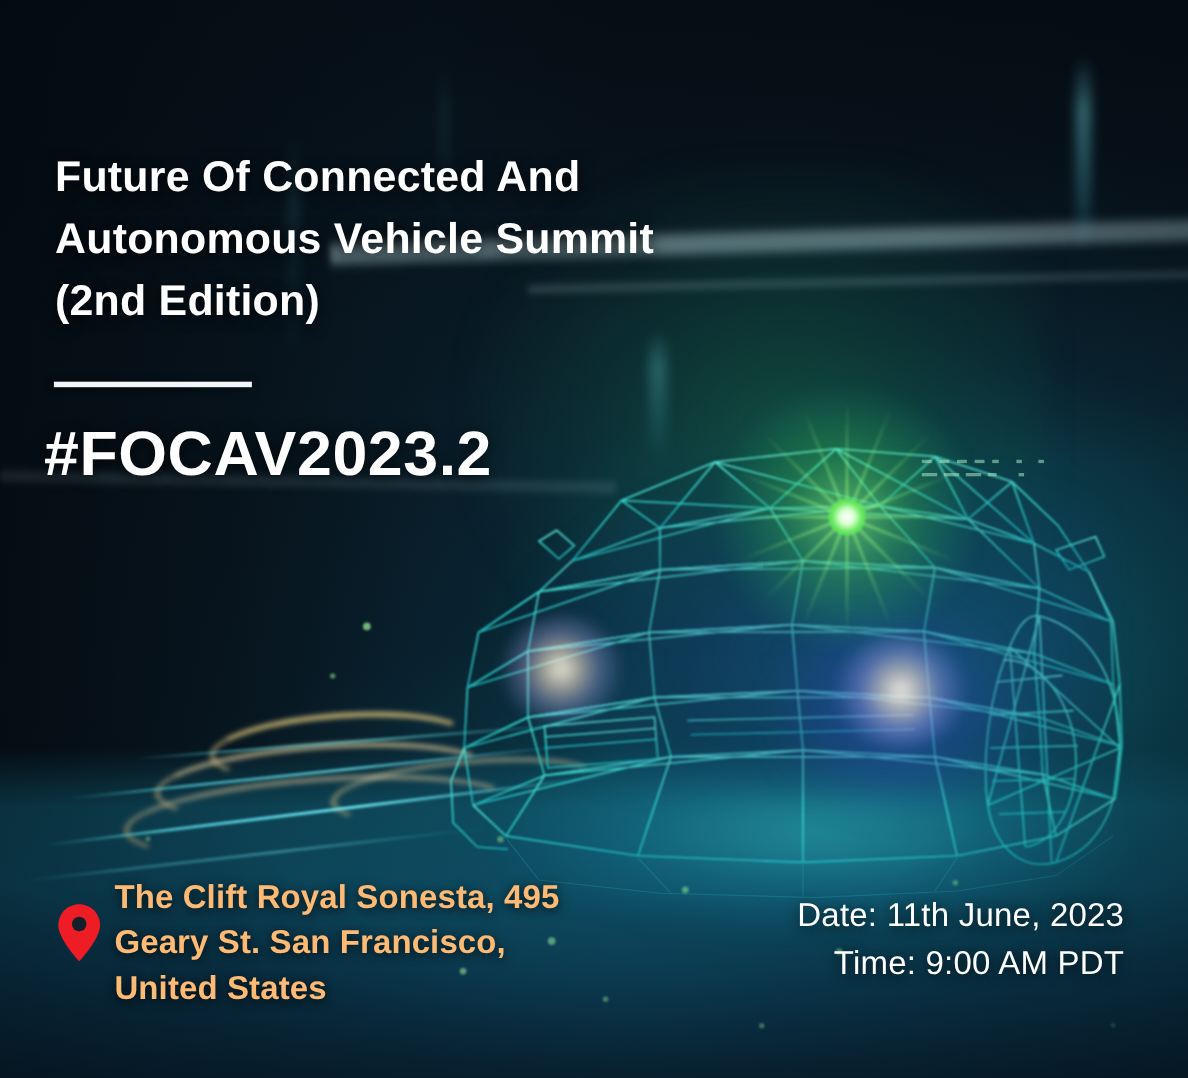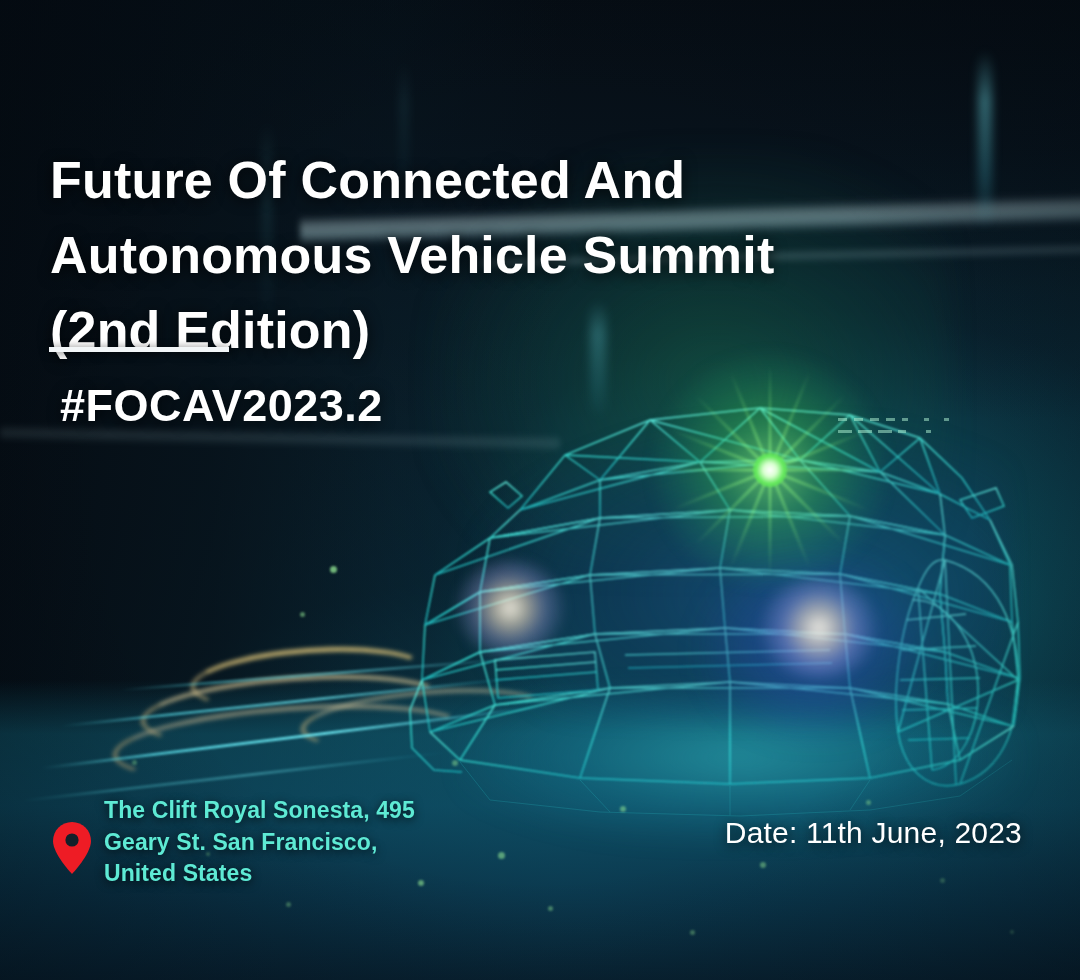--- a/index.html
+++ b/index.html
@@ -181,55 +181,55 @@
     background: rgba(175,240,210,0.8);
     filter: blur(0.6px);
   }
 
   
   .title {
     position: absolute;
     left: 50px; top: 108px;
     width: 800px;
     color: #ffffff;
-    font-size: 52px;
+    font-size: 39px;
     font-weight: bold;
     line-height: 1.44;
     letter-spacing: 0.2px;
     text-shadow: 0 2px 14px rgba(0,0,0,0.75);
     white-space: pre-line;
   }
   .divider {
     position: absolute;
     left: 49px; top: 347px;
     width: 180px; height: 5px;
     background: #f2f6f8;
     box-shadow: 0 1px 8px rgba(0,0,0,0.6);
   }
   .hashtag {
     position: absolute;
-    left: 60px; top: 380px;
+    left: 40px; top: 380px;
     color: #ffffff;
-    font-size: 45px;
+    font-size: 57px;
     font-weight: bold;
     letter-spacing: 0.5px;
     text-shadow: 0 2px 14px rgba(0,0,0,0.7);
   }
 
   .venue {
     position: absolute;
     left: 52px; top: 795px;
     display: flex;
     align-items: flex-start;
     gap: 12px;
   }
   .pin-icon { flex: 0 0 auto; margin-top: 26px; }
   .venue-text {
-    color: #5eead4;
-    font-size: 23px;
+    color: #fdba74;
+    font-size: 30px;
     font-weight: bold;
     line-height: 1.38;
     letter-spacing: 0.1px;
     text-shadow: 0 2px 10px rgba(0,0,0,0.8);
     white-space: pre-line;
   }
 
   .datetime {
     position: absolute;
     right: 58px; top: 812px;
@@ -413,15 +413,16 @@
         <circle cx="20" cy="19" r="6.6" fill="#13202a"></circle>
       </svg>
     </span>
     <div class="venue-text">The Clift Royal Sonesta, 495
 Geary St. San Francisco,
 United States</div>
   </div>
 
   <div class="datetime">
     <div>Date: 11th June, 2023</div>
+    <div>Time: 9:00 AM PDT</div>
   </div>
 
 </div>
 
 </body></html>

